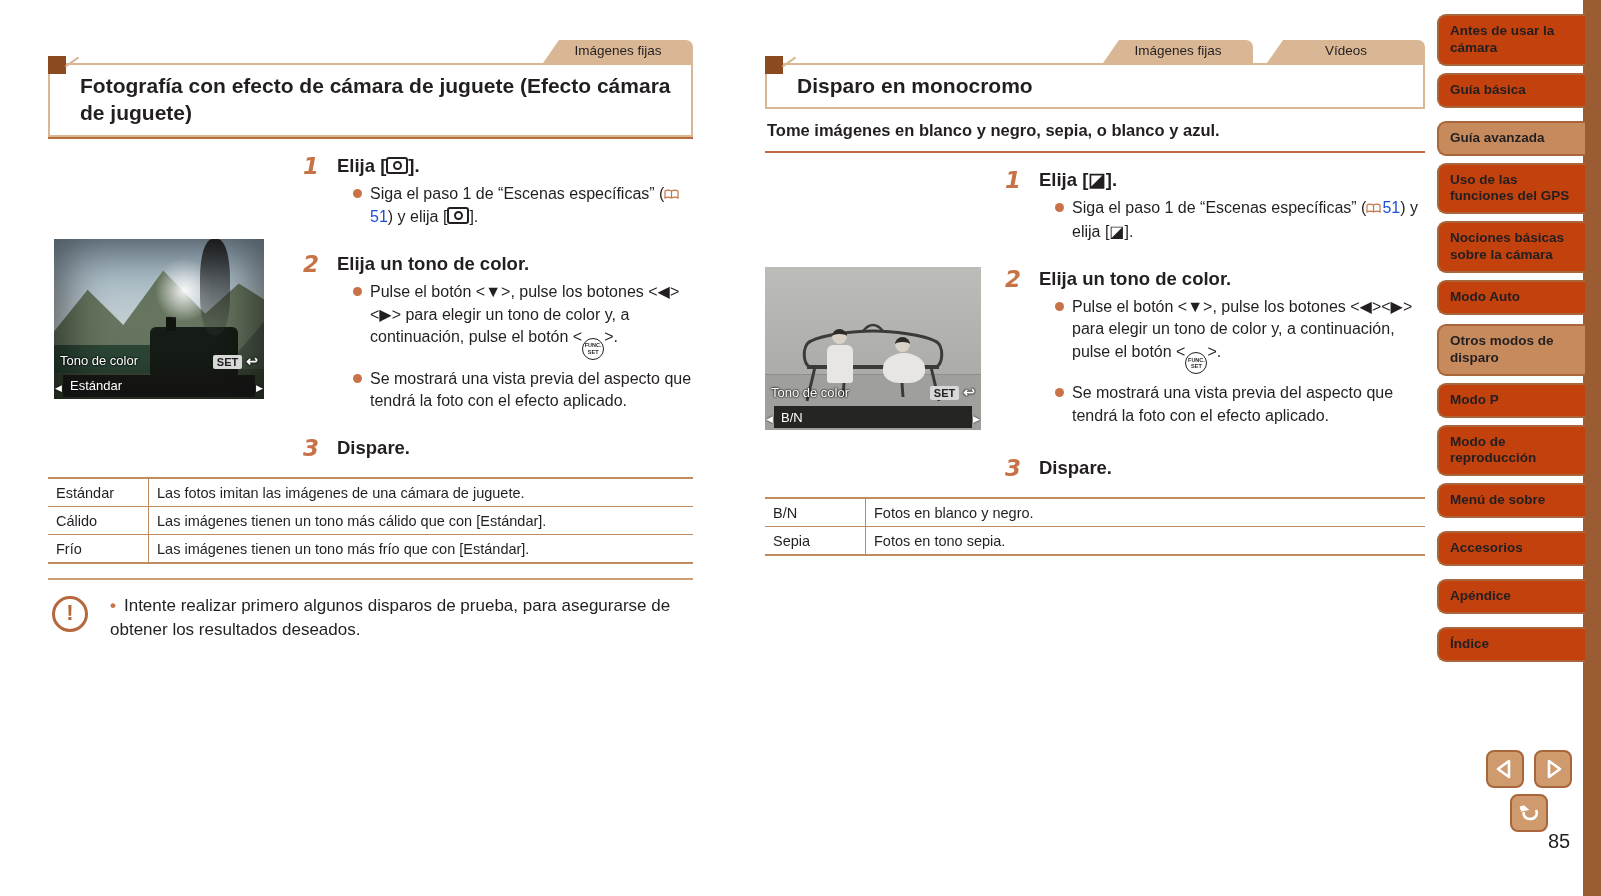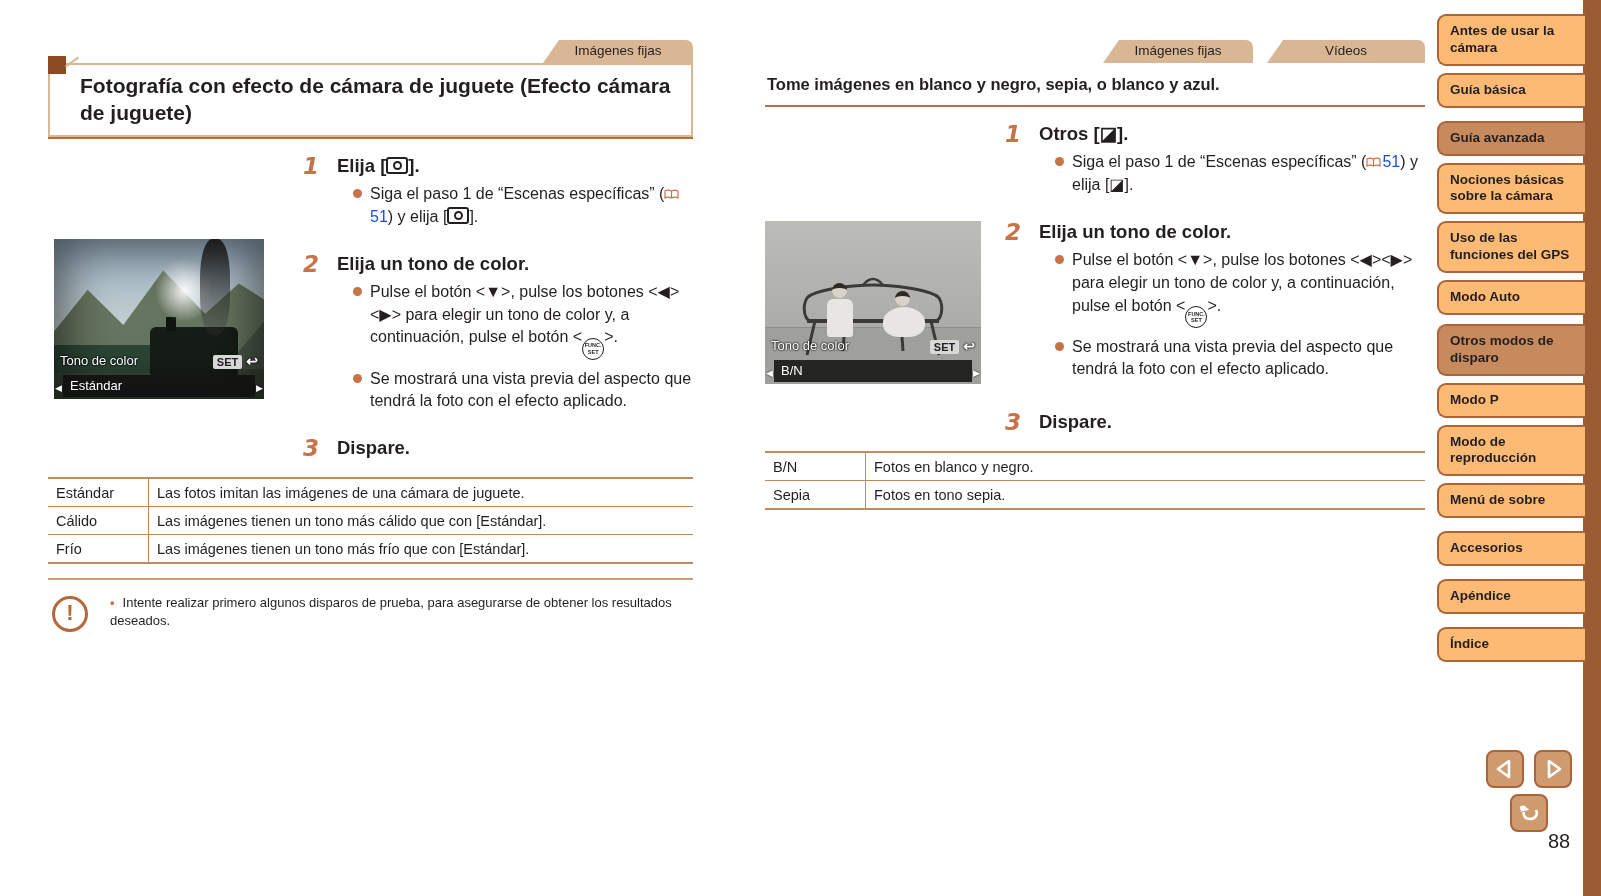--- a/index.html
+++ b/index.html
@@ -134,28 +134,28 @@
 
   
   .note-wrap{margin-top:14px;}
   .note{display:flex;margin-top:14px;align-items:flex-start;}
   .warn-circle{
     flex:none;width:30px;height:30px;border:3px solid #b5683c;border-radius:50%;
     color:#b5683c;font-weight:bold;font-size:22px;text-align:center;line-height:28px;
     margin:2px 22px 0 4px;
   }
   .note-bullet{color:#c77347;font-weight:bold;margin-right:8px;}
-  .note-text{font-size:13px;line-height:1.4;}
+  .note-text{font-size:17px;line-height:1.4;}
 
   
   .side-strip{position:absolute;right:0;top:0;width:18px;height:896px;background:#9b5c33;}
   .sidebar{position:absolute;right:18px;top:14px;width:146px;}
   .side-tab{
     box-sizing:border-box;border:2px solid #a8663a;border-right:none;border-radius:9px 0 0 9px;
-    background:#fdba74;font-weight:bold;font-size:13.5px;line-height:1.25;
+    background:#c2410c;font-weight:bold;font-size:13.5px;line-height:1.25;
     padding:7px 4px 7px 11px;margin-bottom:7px;margin-right:-2px;
   }
   .side-tab.active{background:#c78a5c;}
   .sidebar .side-tab:nth-child(3){margin-top:13px;}
   .sidebar .side-tab:nth-child(7){margin-top:9px;}
   .sidebar .side-tab:nth-child(11),
   .sidebar .side-tab:nth-child(12),
   .sidebar .side-tab:nth-child(13){margin-top:13px;}
 
   
@@ -274,20 +274,25 @@
       <div class="note-text"><span class="note-bullet">•</span><span>Intente realizar primero algunos disparos de prueba, para asegurarse de obtener los resultados deseados.</span></div>
     </div>
   </div>
 </div>
 
 <div class="col col-right">
   <div class="tab-row">
     <div class="ftab ftab-still">Imágenes fijas</div>
     <div class="ftab ftab-video">Vídeos</div>
   </div>
+  <div class="title-box">
+    <div class="title-marker"></div>
+    <div class="title-notch"></div>
+    <span>Disparo en monocromo</span>
+  </div>
   <p class="intro" style="margin-bottom:9px;">Tome imágenes en blanco y negro, sepia, o blanco y azul.</p>
   <hr class="rule">
 
   <div class="steps steps-right">
 
     <div class="lcd lcd-right">
       <div class="kd-wall"></div>
       <div class="kd-floor"></div>
       <div class="kd-bench">
         <svg width="160" height="100" viewBox="0 0 160 100">
@@ -310,21 +315,21 @@
       <div class="opt-bar">
         <span>B/N</span>
       </div>
       <span class="opt-arrow l">◀</span>
       <span class="opt-arrow r">▶</span>
     </div>
 
     <div class="step" style="margin-top:8px;">
       <div class="step-num">1</div>
       <div>
-        <div class="step-title">Otros [◪].</div>
+        <div class="step-title">Elija [◪].</div>
         <div class="bullets">
           <div class="bullet">
             <span class="dot"></span>
             <span class="btext"><span>Siga el paso 1 de “Escenas específicas” (</span><span class="book-icon"><svg width="15" height="11" viewBox="0 0 15 11">
                     <path d="M1,2 Q4,0.2 7.5,2 Q11,0.2 14,2 L14,9 Q11,7.4 7.5,9 Q4,7.4 1,9 Z M7.5,2 L7.5,9" fill="none" stroke="#c77347" stroke-width="1.2"></path>
                   </svg></span><span class="link">51</span><span>) y elija [◪].</span></span>
           </div>
         </div>
       </div>
     </div>
@@ -367,22 +372,22 @@
     </tr>
   </tbody>
     </table>
 </div>
 
 <div class="side-strip"></div>
 <div class="sidebar">
   <div class="side-tab">Antes de usar la cámara</div>
   <div class="side-tab">Guía básica</div>
   <div class="side-tab active">Guía avanzada</div>
+  <div class="side-tab">Uso de las funciones del GPS</div>
   <div class="side-tab">Nociones básicas sobre la cámara</div>
-  <div class="side-tab">Uso de las funciones del GPS</div>
   <div class="side-tab">Modo Auto</div>
   <div class="side-tab active">Otros modos de disparo</div>
   <div class="side-tab">Modo P</div>
   <div class="side-tab">Modo de reproducción</div>
   <div class="side-tab">Menú de sobre</div>
   <div class="side-tab">Accesorios</div>
   <div class="side-tab">Apéndice</div>
   <div class="side-tab">Índice</div>
 </div>
 
@@ -396,13 +401,13 @@
       <polygon points="7,3 7,19 18,11" fill="none" stroke="#ffffff" stroke-width="2.6" stroke-linejoin="round"></polygon>
     </svg>
 </div>
 <div class="nav-btn nav-return">
   <svg width="24" height="24" viewBox="0 0 24 24">
     <circle cx="5" cy="7" r="2.2" fill="#ffffff"></circle>
     <path d="M19,9 C21,13 19,18 13,18 C8,18 6,14 7,11" fill="none" stroke="#ffffff" stroke-width="2.6"></path>
     <polygon points="3,10 12,10 7.5,4" fill="#ffffff" transform="rotate(-12 7 8)"></polygon>
   </svg>
 </div>
-<div class="page-num">88</div>
+<div class="page-num">85</div>
 
 </body></html>

